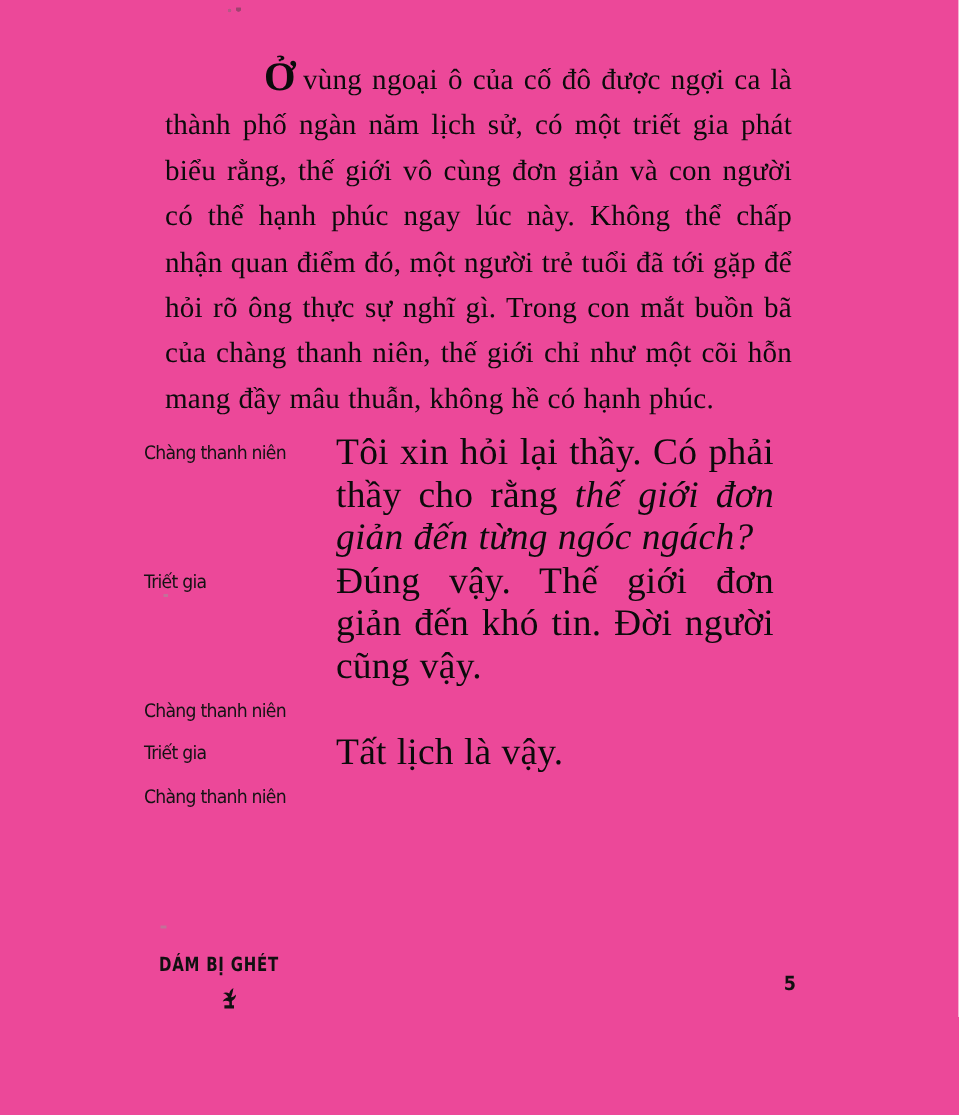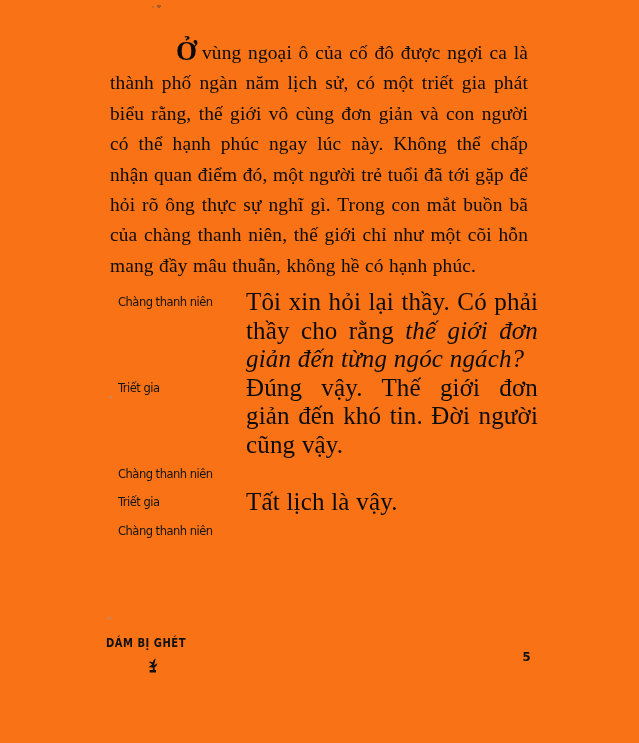--- a/index.html
+++ b/index.html
@@ -5,21 +5,21 @@
   html, body {
     margin: 0;
     padding: 0;
     background: #ffffff;
   }
 
   #page {
     position: relative;
     width: 639px;
     height: 743px;
-    background: #f97316;
+    background: #ec4899;
     overflow: hidden;
     font-family: "Liberation Serif", "DejaVu Serif", serif;
     color: #0b0b0b;
   }
 
   
   .scan-speck {
     position: absolute;
     left: 152px;
     top: 5px;
@@ -59,21 +59,21 @@
     line-height: 27px;
     margin-left: 66px;
     margin-right: 5px;
     vertical-align: -1px;
     letter-spacing: 0;
   }
 
   
   .dialogue {
     position: absolute;
-    left: 118px;
+    left: 96px;
     top: 288px;
     width: 420px;
   }
 
   .exchange {
     display: flex;
     align-items: flex-start;
     margin-bottom: 0;
   }
 

